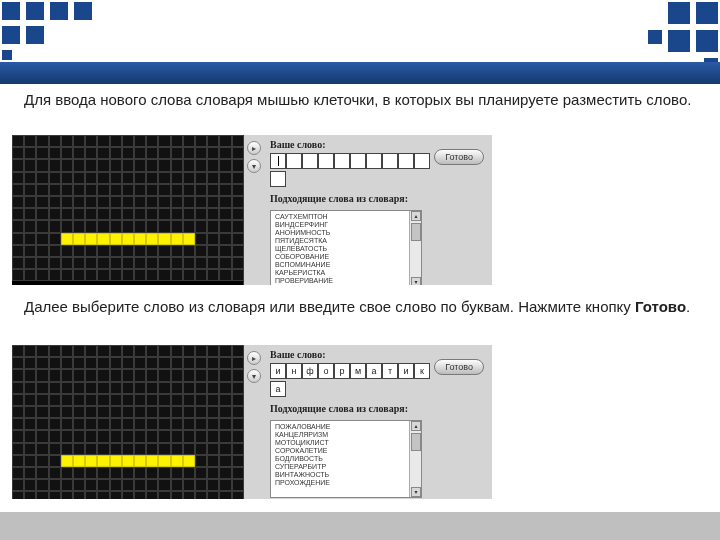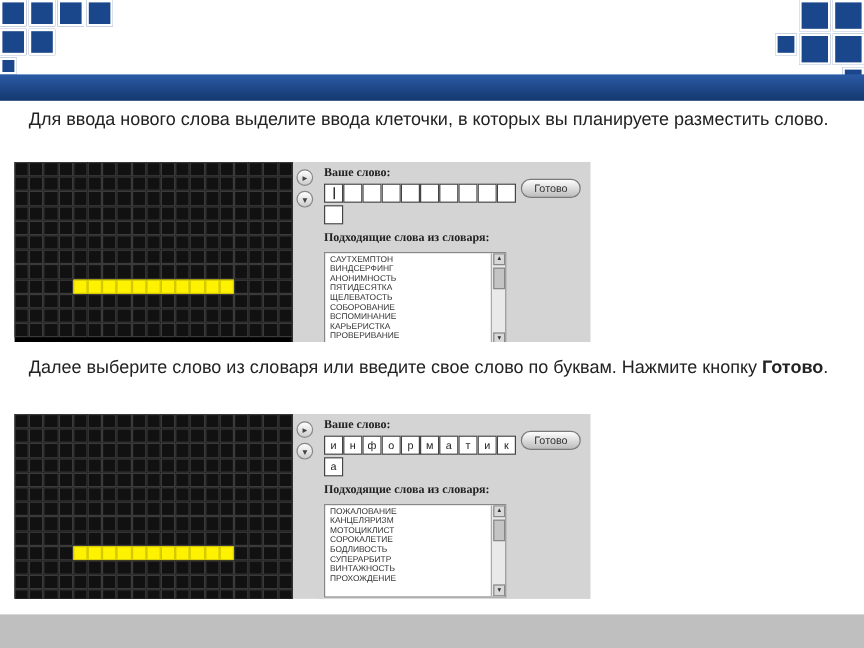--- a/index.html
+++ b/index.html
@@ -173,21 +173,21 @@
   <div class="sq" style="right:0;top:0;width:26px;height:26px"></div>
   <div class="sq" style="right:28px;top:0;width:26px;height:26px"></div>
   <div class="sq" style="right:0;top:28px;width:26px;height:26px"></div>
   <div class="sq" style="right:28px;top:28px;width:26px;height:26px"></div>
   <div class="sq" style="right:56px;top:28px;width:18px;height:18px"></div>
   <div class="sq" style="right:0;top:56px;width:18px;height:18px"></div>
 </div>
 
 <div class="header-bar"></div>
 
-<p class="instr instr1">Для ввода нового слова выделите ввода клеточки, в которых вы планируете разместить слово.</p>
+<p class="instr instr1">Для ввода нового слова словаря мышью клеточки, в которых вы планируете разместить слово.</p>
 
 <p class="instr instr2">
   <span>Далее выберите слово из словаря или введите свое слово по буквам. Нажмите кнопку </span><b>Готово</b><span>.</span>
 </p>
 
 <div class="panel-shot shot1">
   <div class="cross" id="cross1">
       <div class="cell" style="left: 0px; top: 0px; width: 12.2px; height: 12.2px;"></div>
       <div class="cell" style="left: 12.2px; top: 0px; width: 12.2px; height: 12.2px;"></div>
       <div class="cell" style="left: 24.4px; top: 0px; width: 12.2px; height: 12.2px;"></div>

